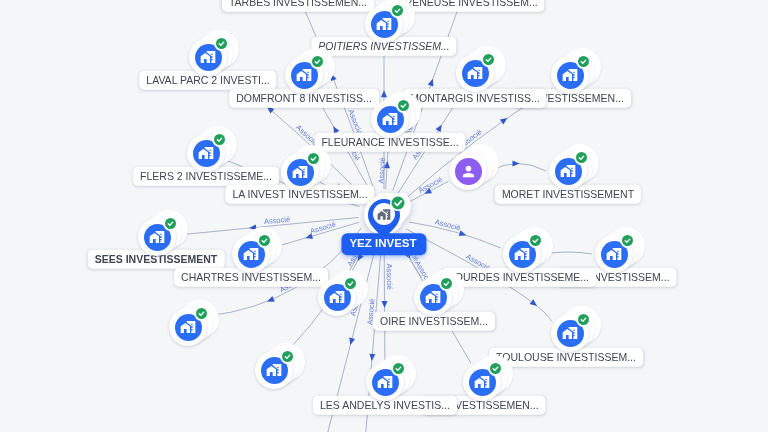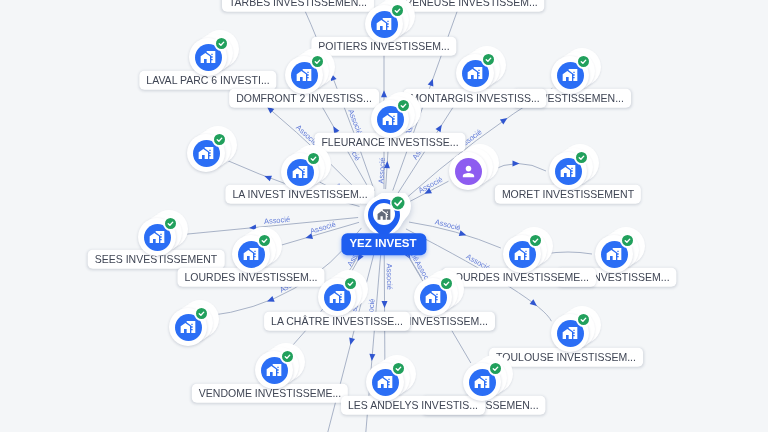--- a/index.html
+++ b/index.html
@@ -137,57 +137,57 @@
             <path d="M10 3v1.97l7 5V11h2v2h-2v2h2v2h-2v4h6V3H10zm9 6h-2V7h2v2z"></path>
           </svg>
         </span>
       </span>
       <span class="badge">
         <svg viewBox="0 0 12 12" width="9" height="9">
           <path d="M3 6.2 5.2 8.4 9 4.2" stroke="#fff" stroke-width="1.8" fill="none" stroke-linecap="round" stroke-linejoin="round"></path>
         </svg>
       </span>
     </div>
-    <div class="nlabel" style="left: 384px; top: 46px; z-index: 5;">POITIERS INVESTISSEM...</div>
+    <div class="nlabel" style="left: 384px; top: 46px; z-index: 5; font-style: italic;">POITIERS INVESTISSEM...</div>
     <div class="gnode" style="left: 208px; top: 57px;">
       <span class="halo h2"></span>
       <span class="halo h1"></span>
       <span class="disc">
         <span class="bubble" style="background:var(--company-blue)">
           <svg viewBox="0 0 24 24" width="16" height="16" fill="#fff">
             <path d="M1 11v10h5v-6h4v6h5V11L8 6z"></path>
             <path d="M10 3v1.97l7 5V11h2v2h-2v2h2v2h-2v4h6V3H10zm9 6h-2V7h2v2z"></path>
           </svg>
         </span>
       </span>
       <span class="badge">
         <svg viewBox="0 0 12 12" width="9" height="9">
           <path d="M3 6.2 5.2 8.4 9 4.2" stroke="#fff" stroke-width="1.8" fill="none" stroke-linecap="round" stroke-linejoin="round"></path>
         </svg>
       </span>
     </div>
-    <div class="nlabel" style="left: 208px; top: 80px; z-index: 5;">LAVAL PARC 6 INVESTI...</div>
+    <div class="nlabel" style="left: 208px; top: 80px; z-index: 5;">LAVAL PARC 2 INVESTI...</div>
     <div class="gnode" style="left: 304px; top: 75px;">
       <span class="halo h2"></span>
       <span class="halo h1"></span>
       <span class="disc">
         <span class="bubble" style="background:var(--company-blue)">
           <svg viewBox="0 0 24 24" width="16" height="16" fill="#fff">
             <path d="M1 11v10h5v-6h4v6h5V11L8 6z"></path>
             <path d="M10 3v1.97l7 5V11h2v2h-2v2h2v2h-2v4h6V3H10zm9 6h-2V7h2v2z"></path>
           </svg>
         </span>
       </span>
       <span class="badge">
         <svg viewBox="0 0 12 12" width="9" height="9">
           <path d="M3 6.2 5.2 8.4 9 4.2" stroke="#fff" stroke-width="1.8" fill="none" stroke-linecap="round" stroke-linejoin="round"></path>
         </svg>
       </span>
     </div>
-    <div class="nlabel" style="left: 304px; top: 98px; z-index: 5;">DOMFRONT 2 INVESTISS...</div>
+    <div class="nlabel" style="left: 304px; top: 98px; z-index: 5;">DOMFRONT 8 INVESTISS...</div>
     <div class="gnode" style="left: 475px; top: 73px;">
       <span class="halo h2"></span>
       <span class="halo h1"></span>
       <span class="disc">
         <span class="bubble" style="background:var(--company-blue)">
           <svg viewBox="0 0 24 24" width="16" height="16" fill="#fff">
             <path d="M1 11v10h5v-6h4v6h5V11L8 6z"></path>
             <path d="M10 3v1.97l7 5V11h2v2h-2v2h2v2h-2v4h6V3H10zm9 6h-2V7h2v2z"></path>
           </svg>
         </span>
@@ -245,20 +245,21 @@
             <path d="M10 3v1.97l7 5V11h2v2h-2v2h2v2h-2v4h6V3H10zm9 6h-2V7h2v2z"></path>
           </svg>
         </span>
       </span>
       <span class="badge">
         <svg viewBox="0 0 12 12" width="9" height="9">
           <path d="M3 6.2 5.2 8.4 9 4.2" stroke="#fff" stroke-width="1.8" fill="none" stroke-linecap="round" stroke-linejoin="round"></path>
         </svg>
       </span>
     </div>
+    <div class="nlabel" style="left: 206px; top: 176px; z-index: 5;">FLERS 2 INVESTISSEME...</div>
     <div class="gnode" style="left: 300px; top: 172px;">
       <span class="halo h2"></span>
       <span class="halo h1"></span>
       <span class="disc">
         <span class="bubble" style="background:var(--company-blue)">
           <svg viewBox="0 0 24 24" width="16" height="16" fill="#fff">
             <path d="M1 11v10h5v-6h4v6h5V11L8 6z"></path>
             <path d="M10 3v1.97l7 5V11h2v2h-2v2h2v2h-2v4h6V3H10zm9 6h-2V7h2v2z"></path>
           </svg>
         </span>
@@ -309,39 +310,39 @@
             <path d="M10 3v1.97l7 5V11h2v2h-2v2h2v2h-2v4h6V3H10zm9 6h-2V7h2v2z"></path>
           </svg>
         </span>
       </span>
       <span class="badge">
         <svg viewBox="0 0 12 12" width="9" height="9">
           <path d="M3 6.2 5.2 8.4 9 4.2" stroke="#fff" stroke-width="1.8" fill="none" stroke-linecap="round" stroke-linejoin="round"></path>
         </svg>
       </span>
     </div>
-    <div class="nlabel" style="left: 156px; top: 259px; z-index: 5;">SEES INVESTISSEMENT</div>
+    <div class="nlabel" style="left: 156px; top: 259px; z-index: 5; font-weight: bold;">SEES INVESTISSEMENT</div>
     <div class="gnode" style="left: 251px; top: 254px;">
       <span class="halo h2"></span>
       <span class="halo h1"></span>
       <span class="disc">
         <span class="bubble" style="background:var(--company-blue)">
           <svg viewBox="0 0 24 24" width="16" height="16" fill="#fff">
             <path d="M1 11v10h5v-6h4v6h5V11L8 6z"></path>
             <path d="M10 3v1.97l7 5V11h2v2h-2v2h2v2h-2v4h6V3H10zm9 6h-2V7h2v2z"></path>
           </svg>
         </span>
       </span>
       <span class="badge">
         <svg viewBox="0 0 12 12" width="9" height="9">
           <path d="M3 6.2 5.2 8.4 9 4.2" stroke="#fff" stroke-width="1.8" fill="none" stroke-linecap="round" stroke-linejoin="round"></path>
         </svg>
       </span>
     </div>
-    <div class="nlabel" style="left: 251px; top: 277px; z-index: 5;">LOURDES INVESTISSEM...</div>
+    <div class="nlabel" style="left: 251px; top: 277px; z-index: 5;">CHARTRES INVESTISSEM...</div>
     <div class="gnode" style="left: 522px; top: 254px;">
       <span class="halo h2"></span>
       <span class="halo h1"></span>
       <span class="disc">
         <span class="bubble" style="background:var(--company-blue)">
           <svg viewBox="0 0 24 24" width="16" height="16" fill="#fff">
             <path d="M1 11v10h5v-6h4v6h5V11L8 6z"></path>
             <path d="M10 3v1.97l7 5V11h2v2h-2v2h2v2h-2v4h6V3H10zm9 6h-2V7h2v2z"></path>
           </svg>
         </span>
@@ -381,21 +382,20 @@
             <path d="M10 3v1.97l7 5V11h2v2h-2v2h2v2h-2v4h6V3H10zm9 6h-2V7h2v2z"></path>
           </svg>
         </span>
       </span>
       <span class="badge">
         <svg viewBox="0 0 12 12" width="9" height="9">
           <path d="M3 6.2 5.2 8.4 9 4.2" stroke="#fff" stroke-width="1.8" fill="none" stroke-linecap="round" stroke-linejoin="round"></path>
         </svg>
       </span>
     </div>
-    <div class="nlabel" style="left: 337px; top: 321px; z-index: 6;">LA CHÂTRE INVESTISSE...</div>
     <div class="gnode" style="left: 433px; top: 297px;">
       <span class="halo h2"></span>
       <span class="halo h1"></span>
       <span class="disc">
         <span class="bubble" style="background:var(--company-blue)">
           <svg viewBox="0 0 24 24" width="16" height="16" fill="#fff">
             <path d="M1 11v10h5v-6h4v6h5V11L8 6z"></path>
             <path d="M10 3v1.97l7 5V11h2v2h-2v2h2v2h-2v4h6V3H10zm9 6h-2V7h2v2z"></path>
           </svg>
         </span>
@@ -452,39 +452,38 @@
             <path d="M10 3v1.97l7 5V11h2v2h-2v2h2v2h-2v4h6V3H10zm9 6h-2V7h2v2z"></path>
           </svg>
         </span>
       </span>
       <span class="badge">
         <svg viewBox="0 0 12 12" width="9" height="9">
           <path d="M3 6.2 5.2 8.4 9 4.2" stroke="#fff" stroke-width="1.8" fill="none" stroke-linecap="round" stroke-linejoin="round"></path>
         </svg>
       </span>
     </div>
-    <div class="nlabel" style="left: 270px; top: 393px; z-index: 5;">VENDOME INVESTISSEME...</div>
     <div class="gnode" style="left: 385px; top: 382px;">
       <span class="halo h2"></span>
       <span class="halo h1"></span>
       <span class="disc">
         <span class="bubble" style="background:var(--company-blue)">
           <svg viewBox="0 0 24 24" width="16" height="16" fill="#fff">
             <path d="M1 11v10h5v-6h4v6h5V11L8 6z"></path>
             <path d="M10 3v1.97l7 5V11h2v2h-2v2h2v2h-2v4h6V3H10zm9 6h-2V7h2v2z"></path>
           </svg>
         </span>
       </span>
       <span class="badge">
         <svg viewBox="0 0 12 12" width="9" height="9">
           <path d="M3 6.2 5.2 8.4 9 4.2" stroke="#fff" stroke-width="1.8" fill="none" stroke-linecap="round" stroke-linejoin="round"></path>
         </svg>
       </span>
     </div>
-    <div class="nlabel" style="left: 385px; top: 405px; z-index: 6; margin-left: 28px;">LES ANDELYS INVESTIS...</div>
+    <div class="nlabel" style="left: 385px; top: 405px; z-index: 6;">LES ANDELYS INVESTIS...</div>
     <div class="gnode" style="left: 482px; top: 382px;">
       <span class="halo h2"></span>
       <span class="halo h1"></span>
       <span class="disc">
         <span class="bubble" style="background:var(--company-blue)">
           <svg viewBox="0 0 24 24" width="16" height="16" fill="#fff">
             <path d="M1 11v10h5v-6h4v6h5V11L8 6z"></path>
             <path d="M10 3v1.97l7 5V11h2v2h-2v2h2v2h-2v4h6V3H10zm9 6h-2V7h2v2z"></path>
           </svg>
         </span>

